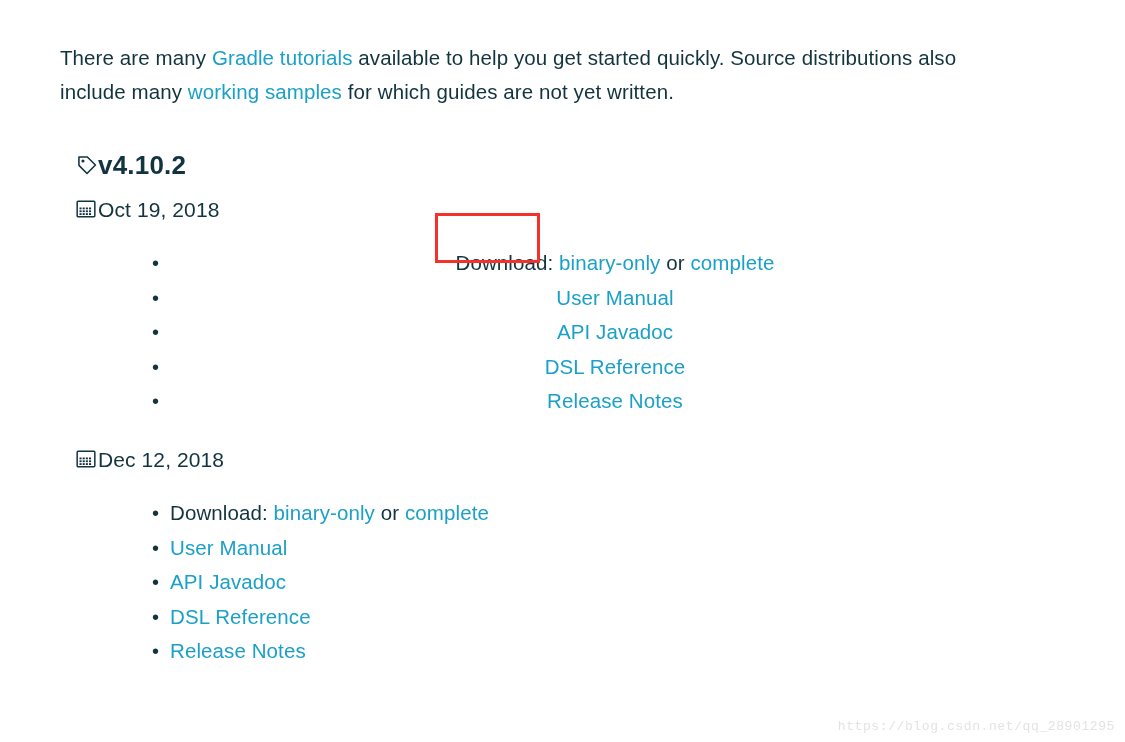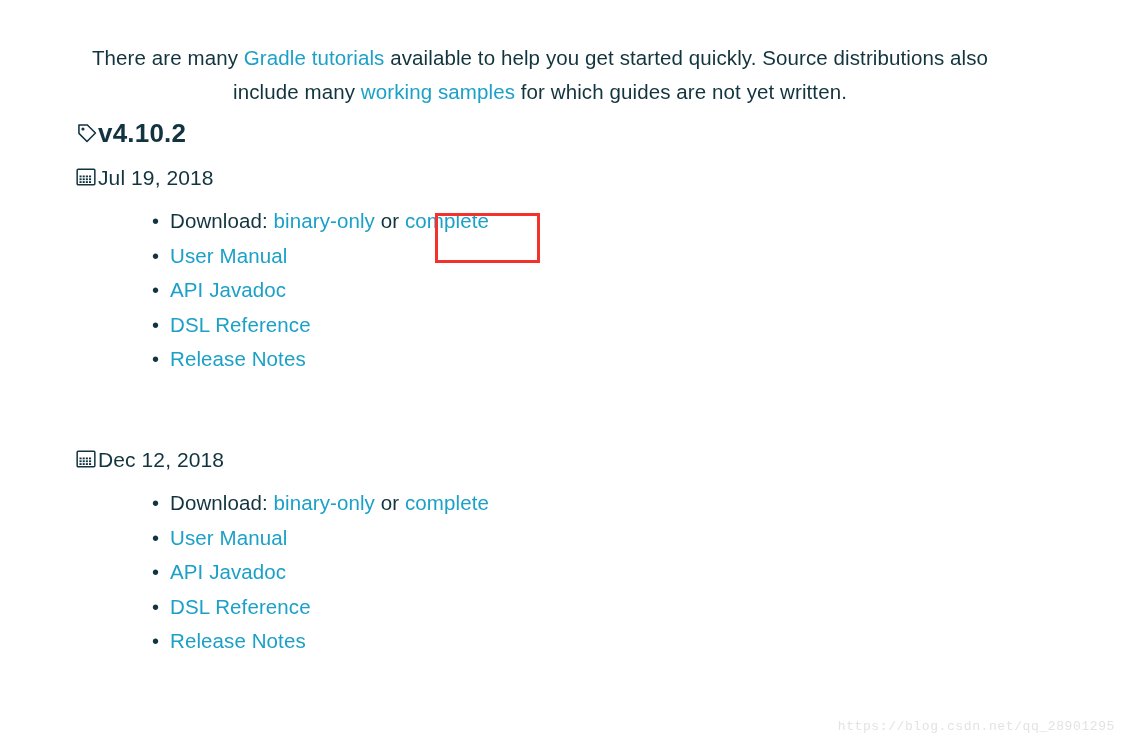--- a/index.html
+++ b/index.html
@@ -25,37 +25,36 @@
   
   .intro {
     position: absolute;
     left: 60px;
     top: 20px;
     width: 960px;
     font-size: 20.5px;
     line-height: 34px;
     color: #12343f;
     letter-spacing: 0.1px;
-    text-align: center;
   }
 
   a.link,
   .link {
     color: #1ba0c8;
     text-decoration: none;
     cursor: pointer;
   }
 
   
   .release {
     position: absolute;
     left: 60px;
     width: 1000px;
   }
-  .release-1 { top: 116px; }
+  .release-1 { top: 148px; text-align: center; }
   .release-2 { top: 432px; }
 
   .version-row {
     display: flex;
     align-items: center;
     height: 34px;
   }
   .date-row {
     display: flex;
     align-items: center;
@@ -84,21 +83,21 @@
   .date-text {
     font-size: 21px;
     color: #12343f;
     line-height: 1;
     letter-spacing: 0.1px;
   }
 
   
   ul.links {
     list-style: none;
-    margin: 12px 0 0 0;
+    margin: 22px 0 0 0;
     padding: 0;
   }
   ul.links li {
     position: relative;
     padding-left: 110px;
     font-size: 20.5px;
     line-height: 34.5px;
     color: #12343f;
     letter-spacing: 0.1px;
   }
@@ -170,21 +169,21 @@
             <rect x="8.0" y="13.6" width="2.5" height="2.2"></rect>
             <rect x="11.8" y="13.6" width="2.5" height="2.2"></rect>
             <rect x="15.6" y="13.6" width="2.5" height="2.2"></rect>
             <rect x="4.2" y="17.0" width="2.5" height="2.2"></rect>
             <rect x="8.0" y="17.0" width="2.5" height="2.2"></rect>
             <rect x="11.8" y="17.0" width="2.5" height="2.2"></rect>
             <rect x="15.6" y="17.0" width="2.5" height="2.2"></rect>
           </g>
         </svg>
       </span>
-      <span class="date-text">Jul 19, 2018</span>
+      <span class="date-text">Oct 19, 2018</span>
     </div>
 
     <ul class="links">
       <li><span>Download:</span><span> </span><a class="link">binary-only</a><span> </span><span>or</span><span> </span><a class="link">complete</a></li>
       <li><a class="link">User Manual</a></li>
       <li><a class="link">API Javadoc</a></li>
       <li><a class="link">DSL Reference</a></li>
       <li><a class="link">Release Notes</a></li>
     </ul>
   </div>

